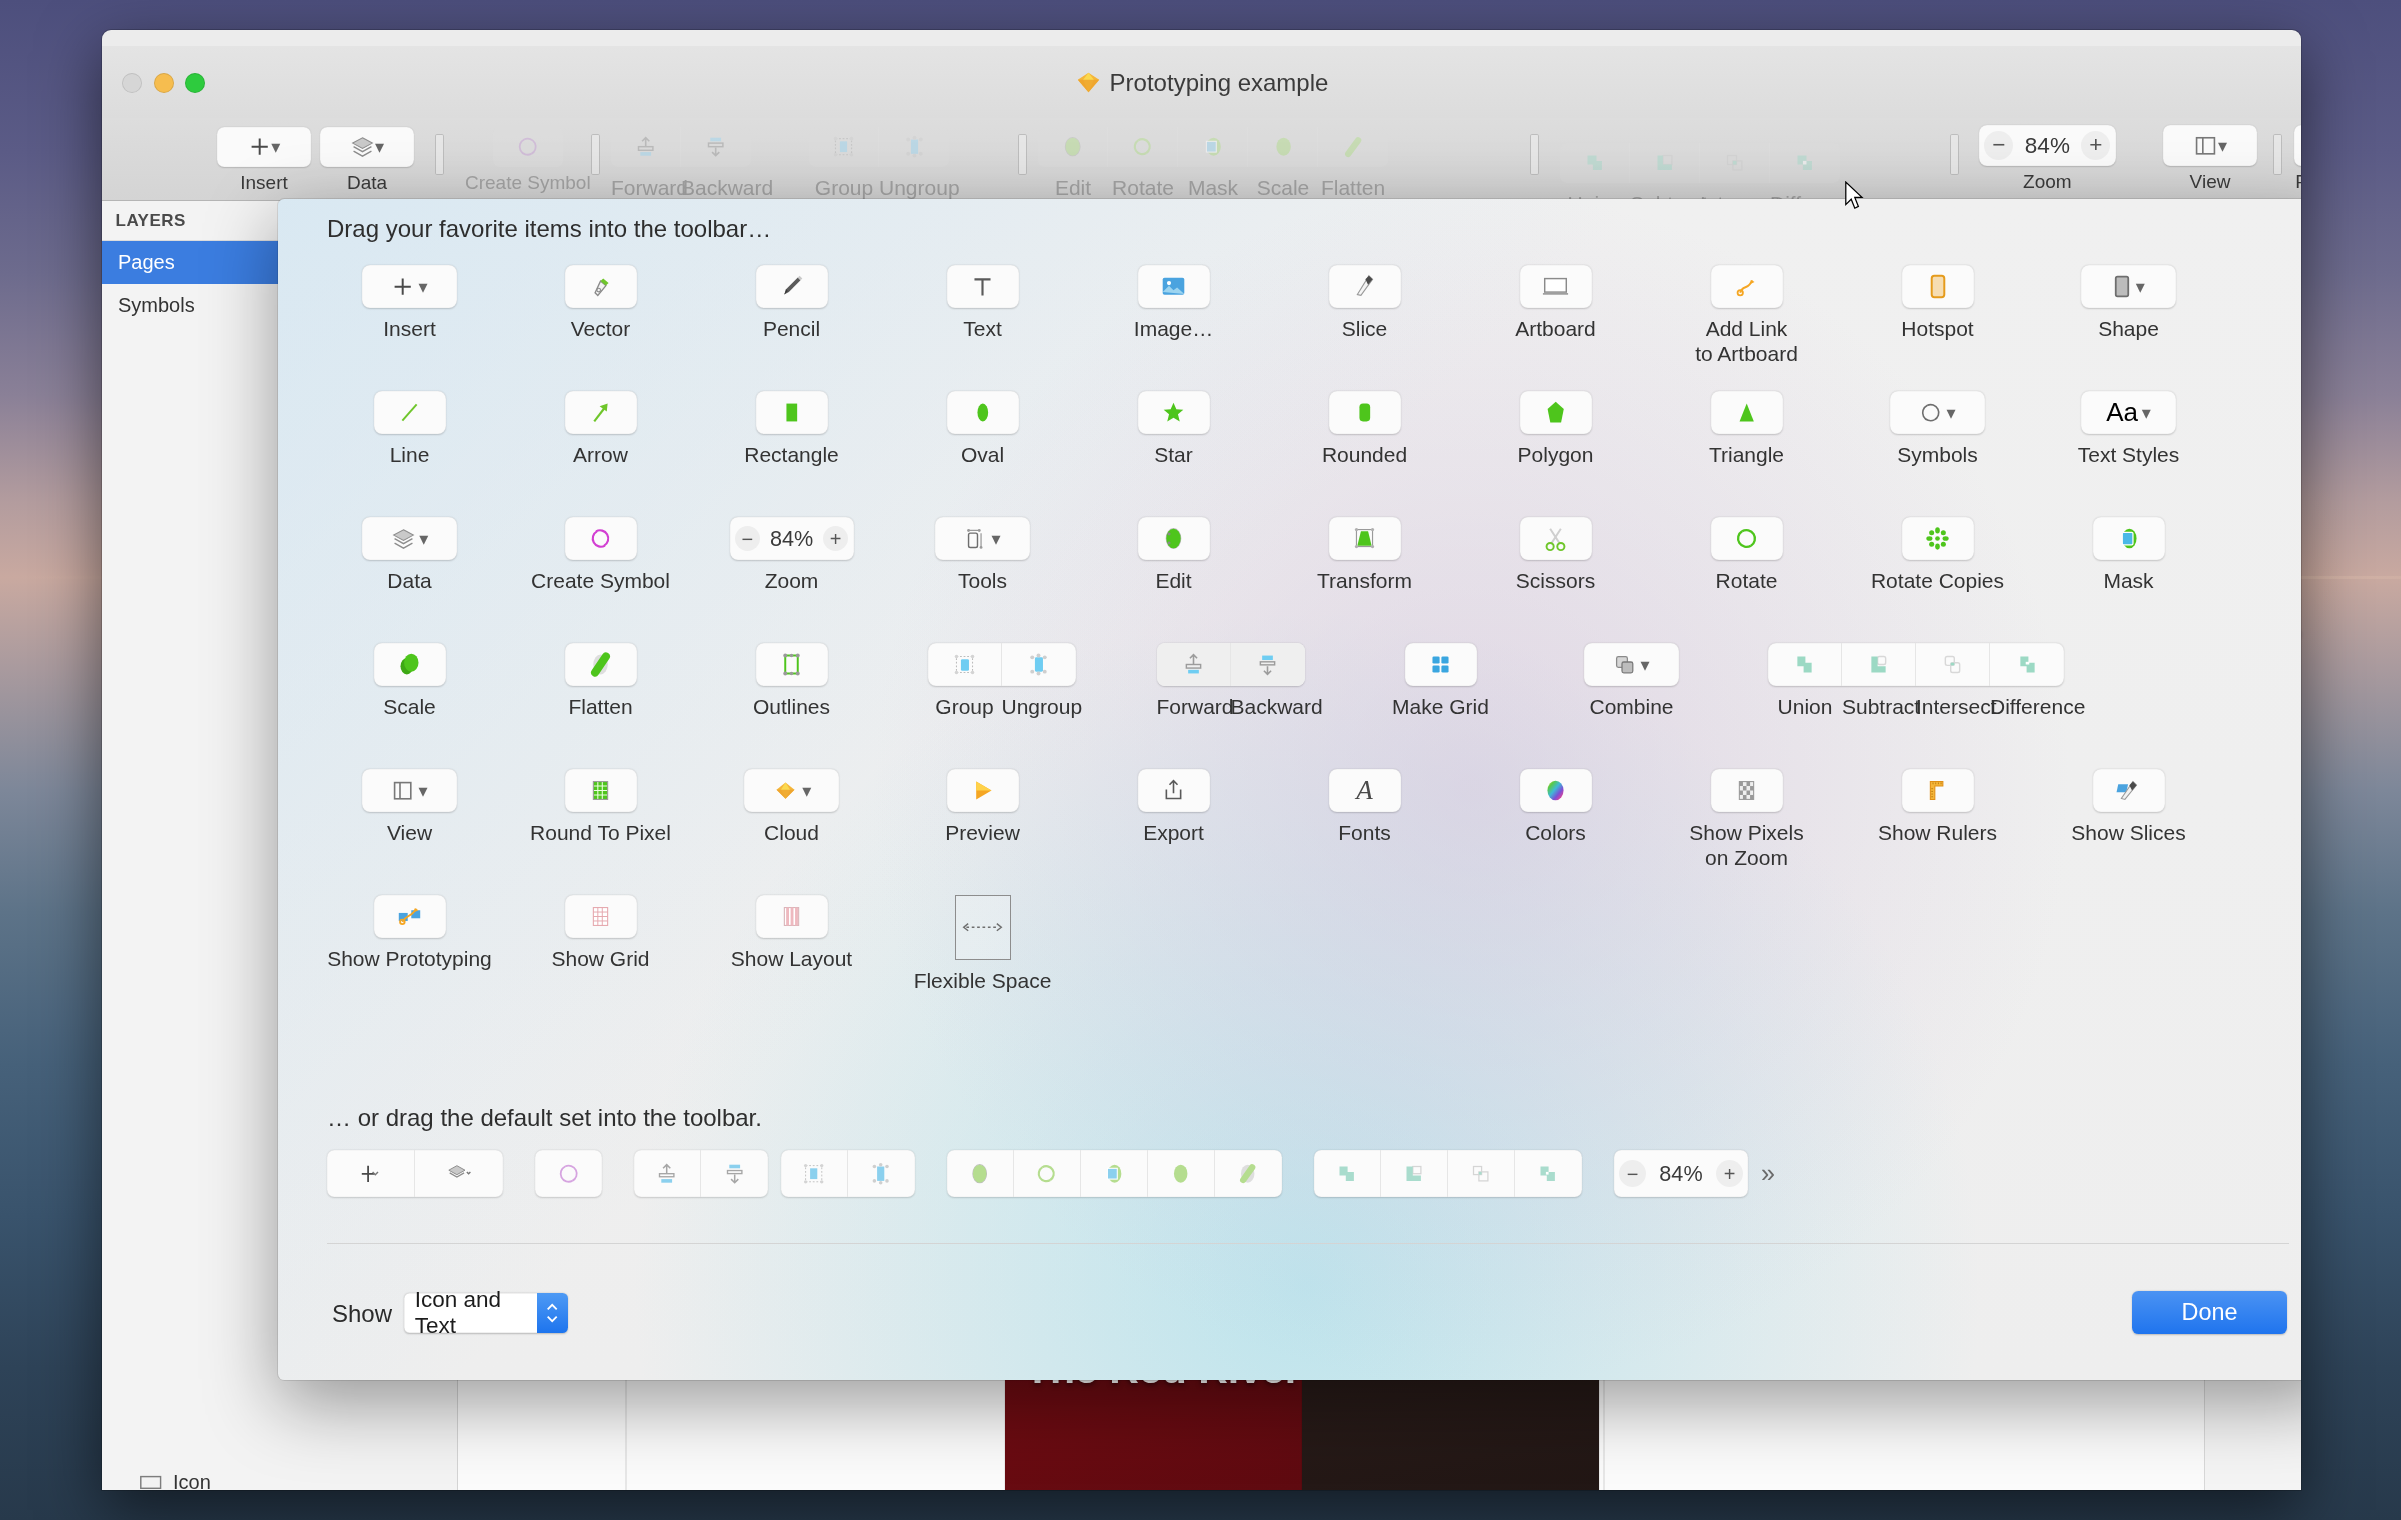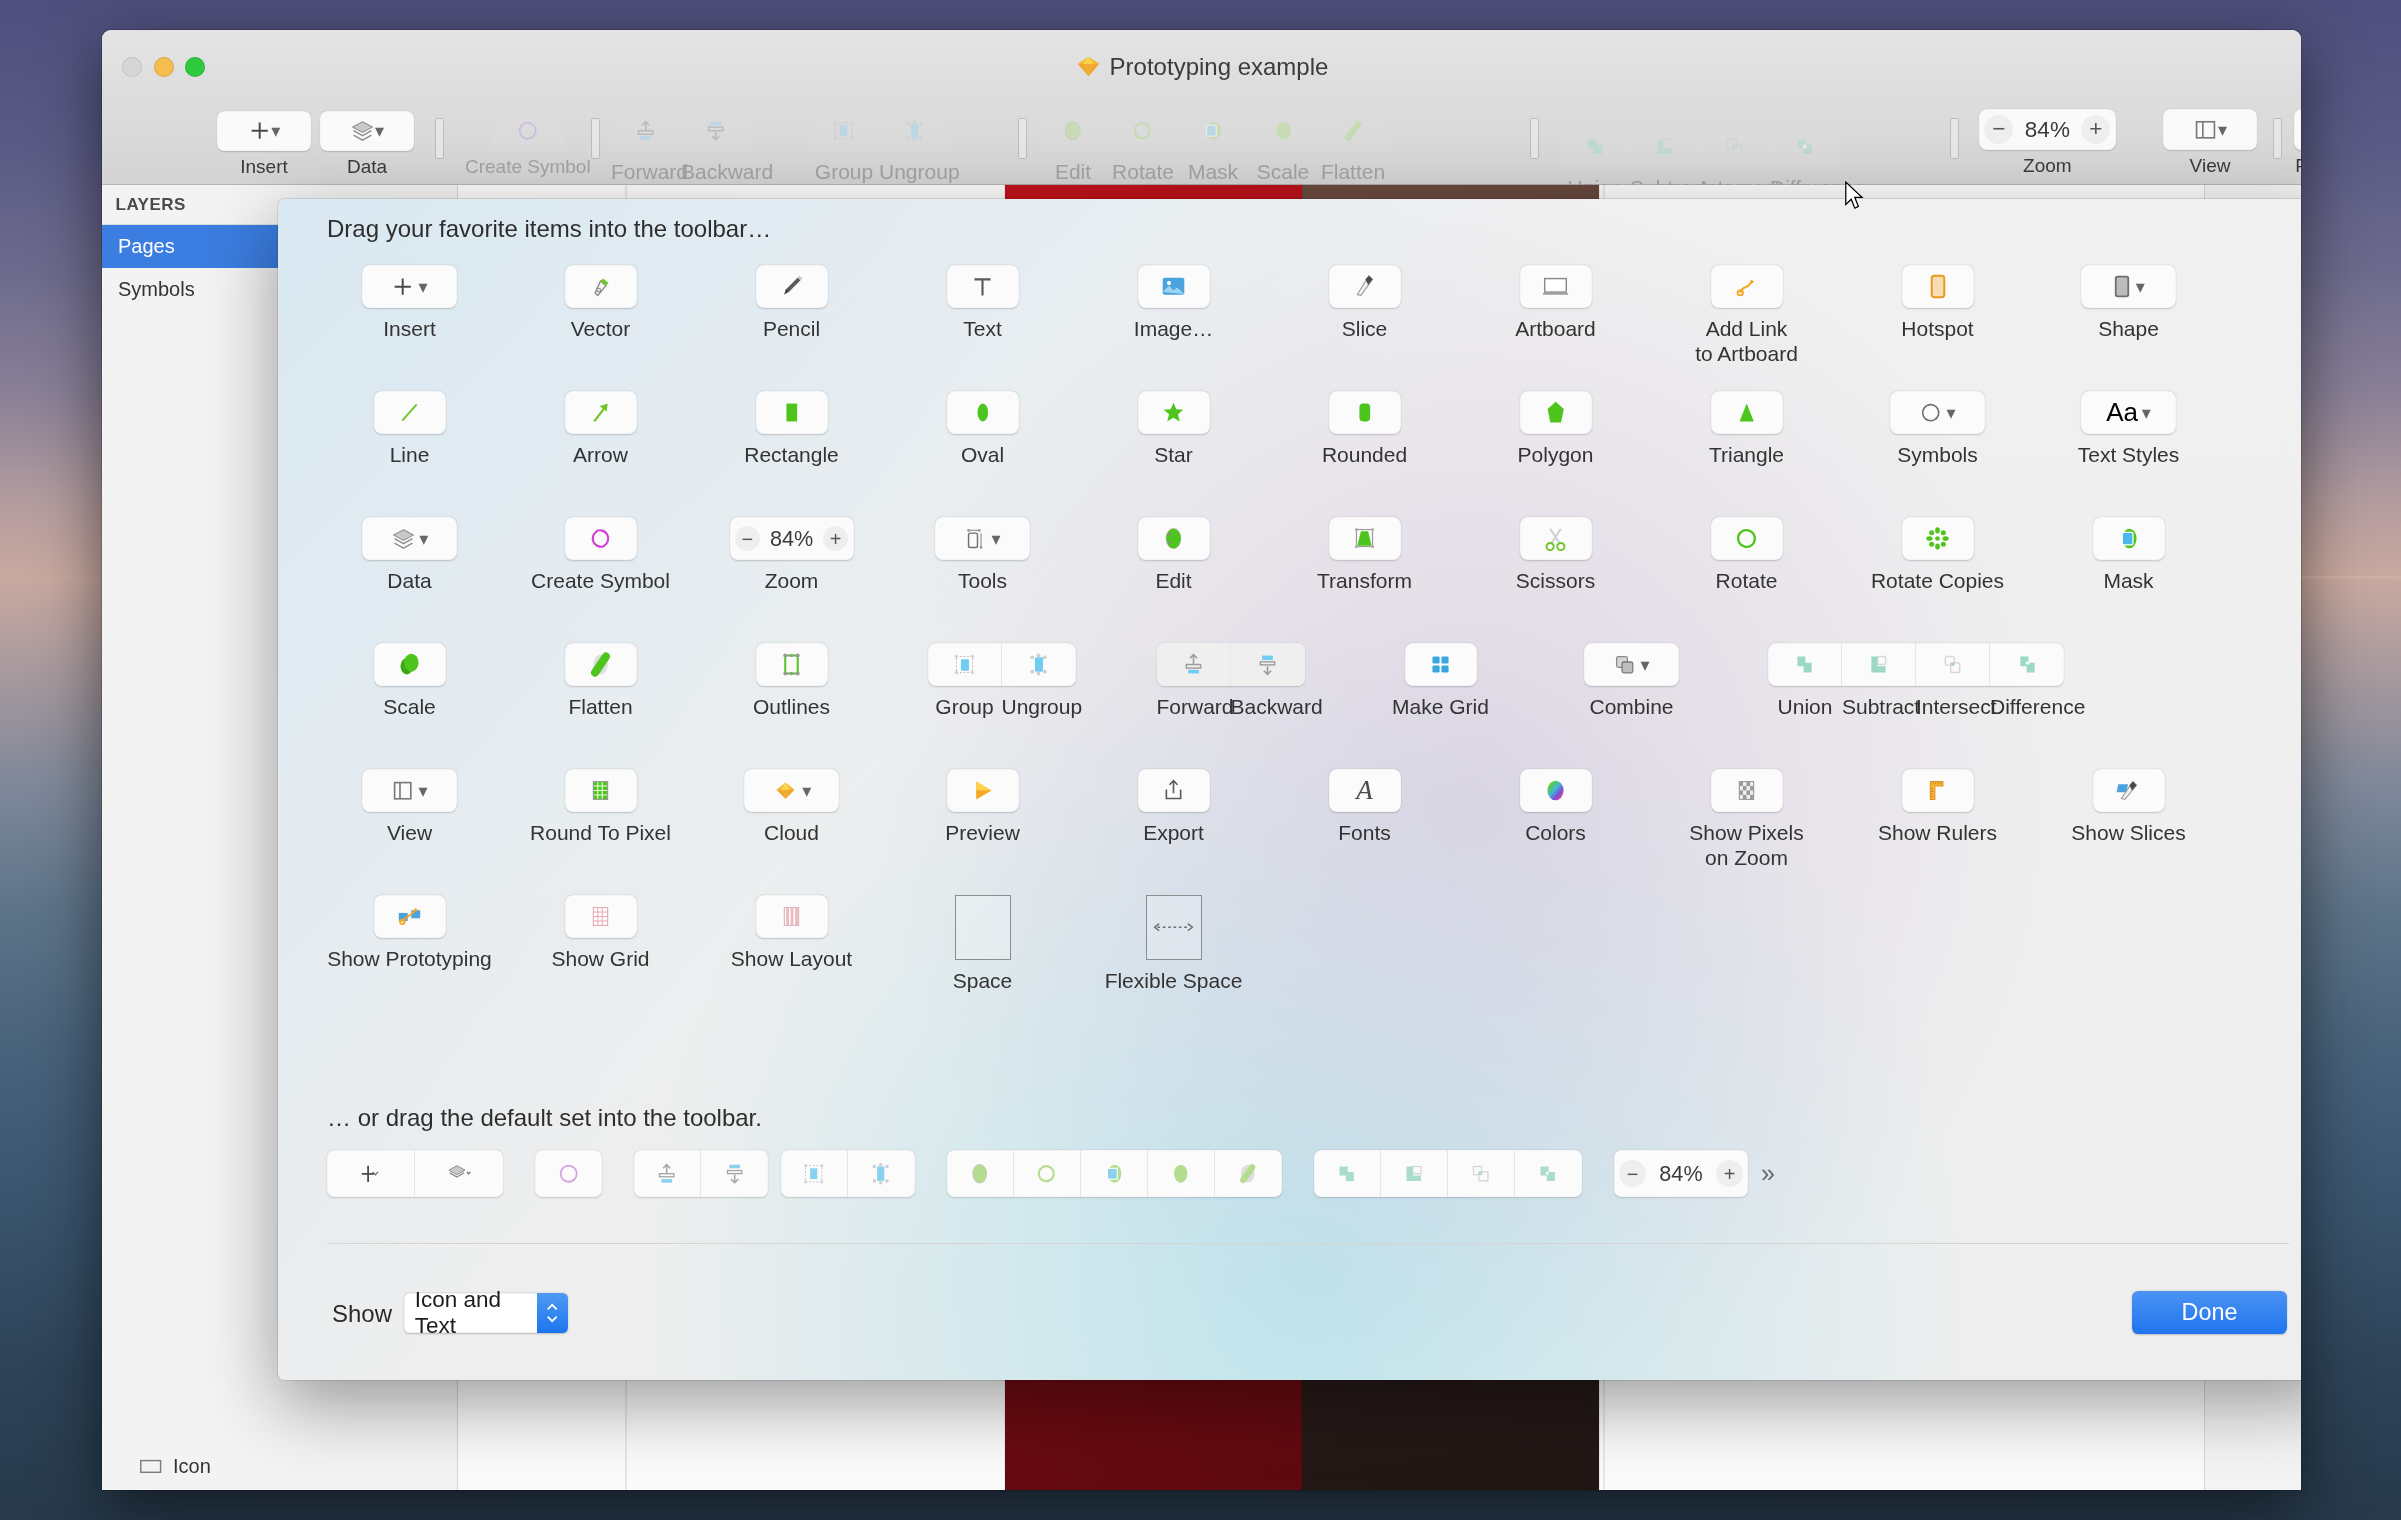--- a/index.html
+++ b/index.html
@@ -42,20 +42,21 @@
     background: #ececec;
     border-radius: 9px 9px 0 0;
     box-shadow: 0 20px 63px rgba(0,0,0,0.55), 0 0 0 0.9px rgba(0,0,0,0.18);
     overflow: hidden;
   }
 
   
   .titlebar {
     position: relative; height: 72px;
     background: linear-gradient(to bottom, #e4e4e4, #dcdcdc);
+    margin-top: 16px;
   }
   .traffic { position: absolute; left: 20px; top: 27px; display: flex; gap: 11.7px; }
   .dot { width: 20px; height: 20px; border-radius: 50%; }
   .dot.red { background: #d6d6d6; box-shadow: inset 0 0 0 0.9px rgba(0,0,0,0.10); }
   .dot.yellow { background: #f6bd4f; box-shadow: inset 0 0 0 0.9px rgba(0,0,0,0.12); }
   .dot.green { background: #2ecb3e; box-shadow: inset 0 0 0 0.9px rgba(0,0,0,0.12); }
   .titletext {
     position: absolute; left: 0; right: 0; top: 22.5px;
     display: flex; align-items: center; justify-content: center; gap: 8px;
     font-size: 24px; color: #3b3b3b;
@@ -1109,24 +1110,20 @@
             <svg width="25" height="25" viewBox="0 0 28 28">
                 <rect x="6" y="4" width="16" height="20" fill="#fff" stroke="#d9b3b8" stroke-width="1.2"></rect>
                 <rect x="8" y="4" width="3.2" height="20" fill="#eeb9bf"></rect>
                 <rect x="13" y="4" width="3.2" height="20" fill="#eeb9bf"></rect>
                 <rect x="18" y="4" width="3.2" height="20" fill="#eeb9bf"></rect>
               </svg>
           </div>
           <div class="plabel">Show Layout</div>
         </div>
         <div class="pitem">
-          <div class="spacer-box"></div>
-          <div class="plabel">Space</div>
-        </div>
-        <div class="pitem">
           <div class="spacer-box" style="display:flex;align-items:center;justify-content:center;">
             <svg width="43" height="14.4" viewBox="0 0 48 16">
                 <path d="M6 8h36" stroke="#6e6e6e" stroke-width="1.6" stroke-dasharray="3 3"></path>
                 <path d="M8 4 L3 8 L8 12" fill="none" stroke="#6e6e6e" stroke-width="1.6"></path>
                 <path d="M40 4 L45 8 L40 12" fill="none" stroke="#6e6e6e" stroke-width="1.6"></path>
               </svg>
           </div>
           <div class="plabel">Flexible Space</div>
         </div>
       </div>

